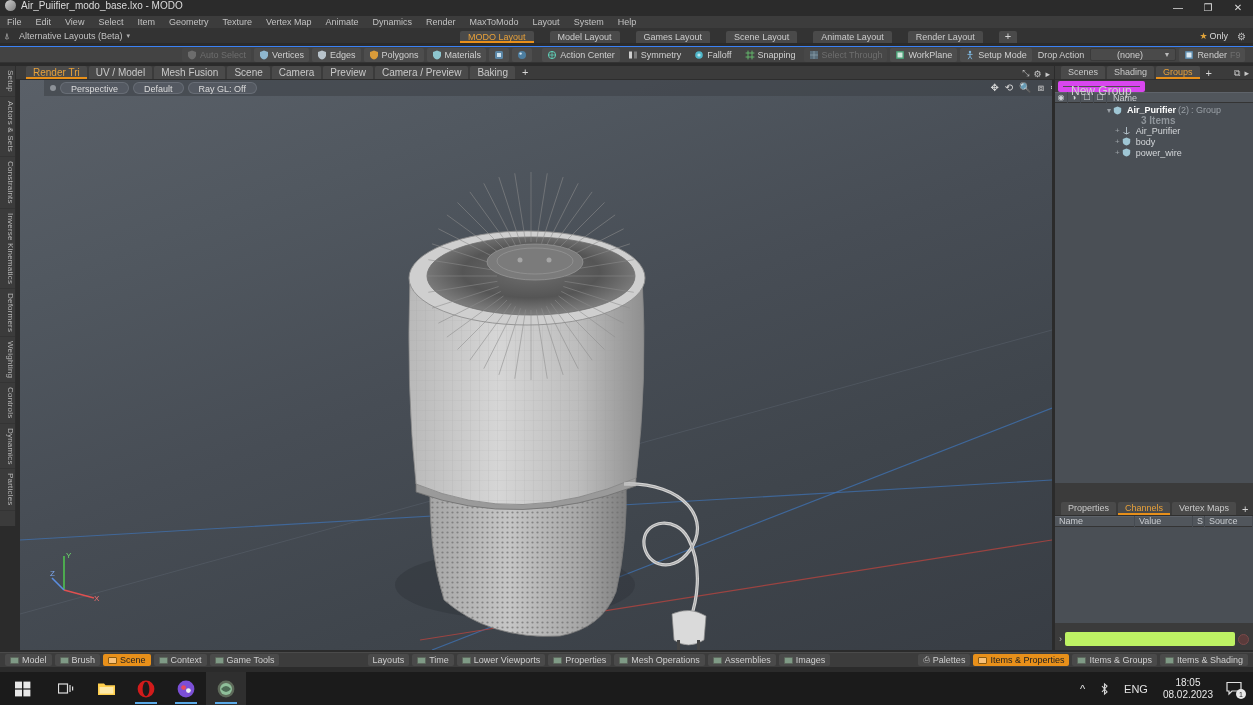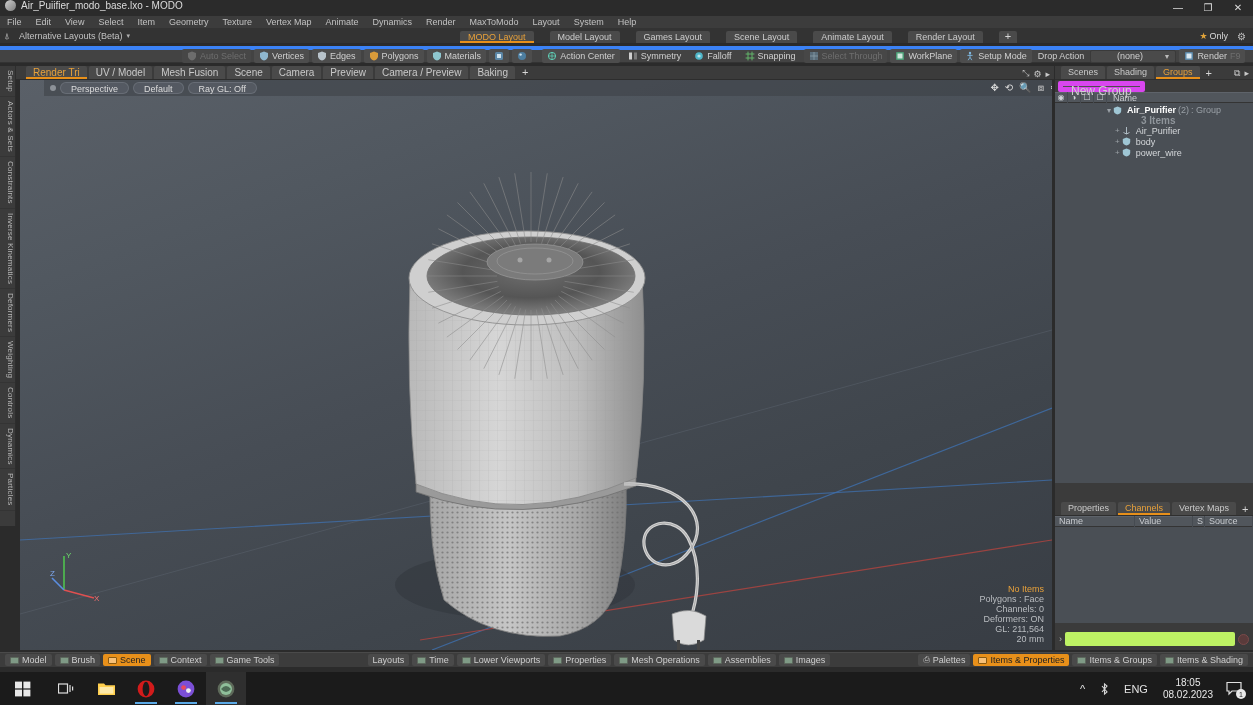--- a/index.html
+++ b/index.html
@@ -71,21 +71,21 @@
   .layouttabs .lt.active { background: #4a4a4a; color: #e8a13a; border-bottom: 2px solid #e8901a; }
   .layouttabs .lt-plus {
     height: 12px; line-height: 11px; padding: 0 6px; font-size: 11px;
     color: #d8d8d8; background: #4a4a4a; border-radius: 2px 2px 0 0;
   }
 
   
   .toolbar {
     position: absolute; top: 46px; left: 0; width: 1253px; height: 17px;
     background: #434343; display: flex; align-items: center; padding-left: 182px; gap: 3px;
-    border-top: 4px solid #3b82f6; border-bottom: 1px solid #333;
+    border-top: 1px solid #3b82f6; border-bottom: 1px solid #333;
   }
   .tb-item {
     display: flex; align-items: center; gap: 3px;
     height: 14px; padding: 0 5px; border-radius: 2px;
     background: #4d4d4d; font-size: 9px; color: #d0d0d0; white-space: nowrap;
   }
   .tb-item.dim { background: #474747; color: #6e6e6e; }
   .tb-item.plain { background: transparent; }
   .tb-ico {
     width: 10px; height: 10px; flex: 0 0 auto; display: block;
@@ -683,28 +683,20 @@
 
     <svg class="axis-gizmo" viewBox="0 0 56 56">
       <line x1="14" y1="44" x2="14" y2="10" stroke="#4fc24f" stroke-width="1.6"></line>
       <text x="16" y="12" font-size="8" fill="#6fd96f" font-family="Liberation Sans, sans-serif">Y</text>
       <line x1="14" y1="44" x2="44" y2="52" stroke="#e05050" stroke-width="1.6"></line>
       <text x="44" y="55" font-size="8" fill="#f07070" font-family="Liberation Sans, sans-serif">X</text>
       <line x1="14" y1="44" x2="2" y2="32" stroke="#5b8ee0" stroke-width="1.6"></line>
       <text x="0" y="30" font-size="8" fill="#7fa8f0" font-family="Liberation Sans, sans-serif">Z</text>
     </svg>
 
-    <div class="vp-stats">
-      <div class="hl">No Items</div>
-      <div>Polygons : Face</div>
-      <div>Channels: 0</div>
-      <div>Deformers: ON</div>
-      <div>GL: 211,564</div>
-      <div>20 mm</div>
-    </div>
   </div>
 
   <div class="rpanel">
     <div class="rtabs">
       <div class="rt">Scenes</div>
       <div class="rt">Shading</div>
       <div class="rt active">Groups</div>
       <div class="rt-plus">+</div>
       <div class="rt-ctl">
         <span>⧉</span>

